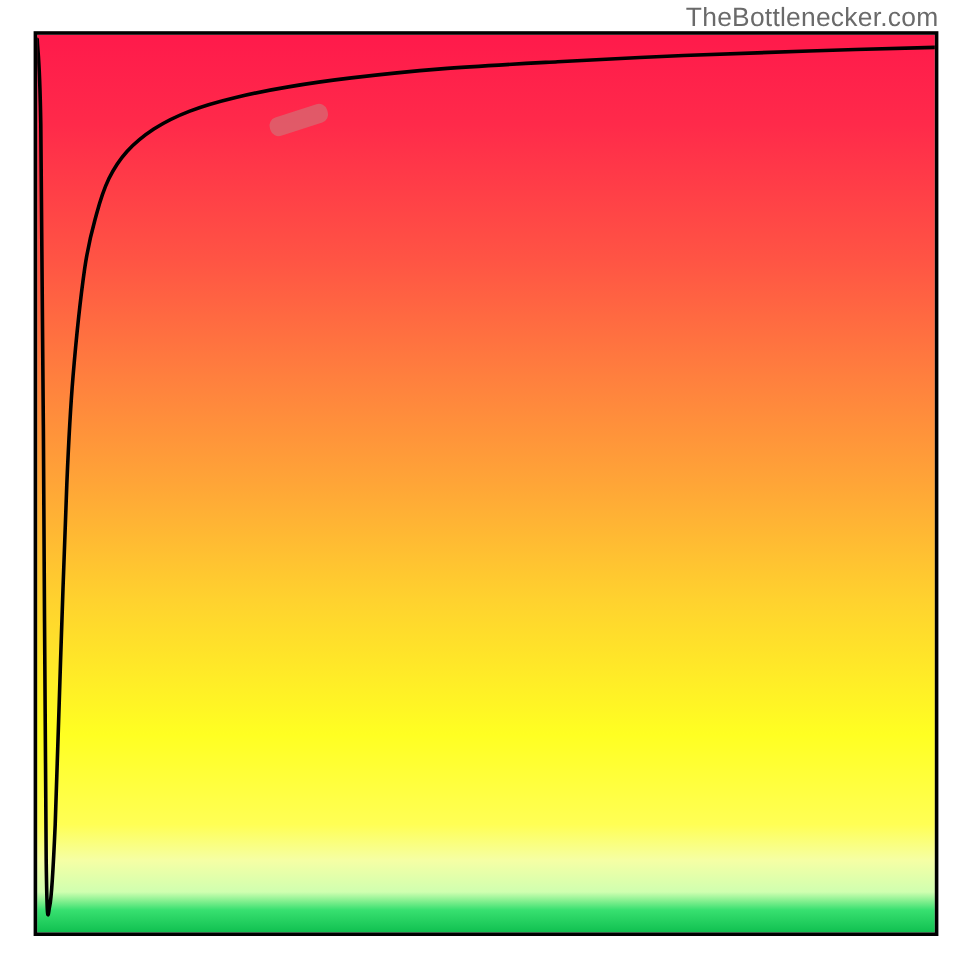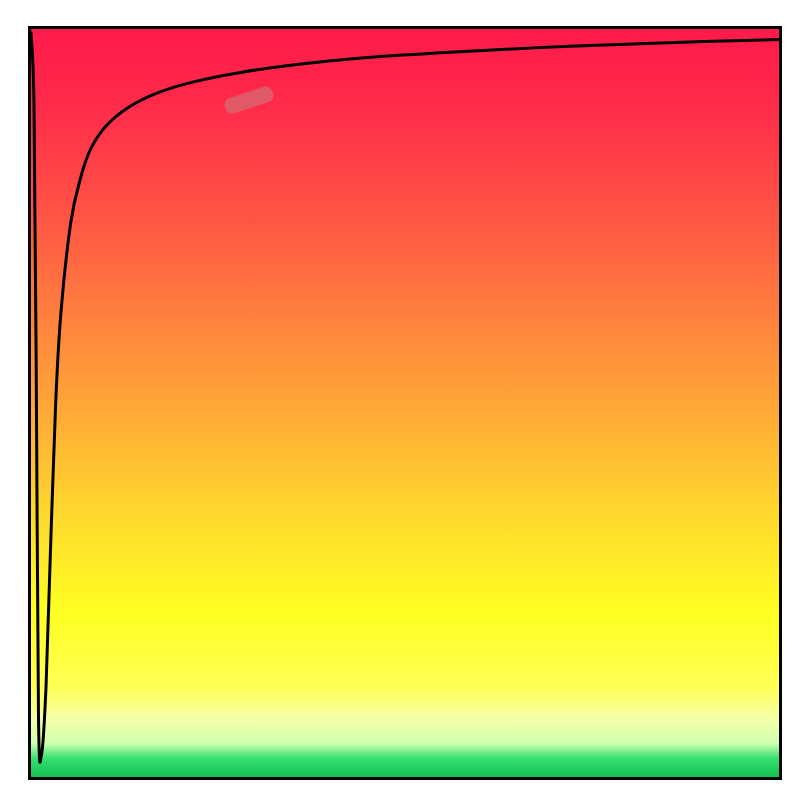--- a/index.html
+++ b/index.html
@@ -52,20 +52,21 @@
     color: #6a6a6a;
     text-align: right;
     letter-spacing: 0.2px;
   }
 </style>
 </head>
 <body>
 
 <div class="canvas">
 
+  <div class="watermark" style="right:18px;top:2px;font-size:22px;">TheBottlenecker.com</div>
 
   <div class="plot-frame" style="left:28px;top:26px;width:754px;height:754px;border-color:#000000;">
 
     <svg class="curve" width="748" height="748" viewBox="0 0 748 748">
       <path fill="none" stroke-linejoin="round" stroke-linecap="round" stroke="#000000" stroke-width="3" d="M 0.0 3.7 C 0.5 15.6, 2.1 19.3, 3.0 74.8 C 3.9 130.3, 4.5 234.4, 5.2 336.6 C 6.0 438.8, 6.6 623.3, 7.5 688.2 C 8.4 753.0, 9.2 730.5, 10.5 725.6 C 11.7 720.6, 13.5 691.9, 15.0 658.2 C 16.5 624.6, 17.8 571.0, 19.4 523.6 C 21.1 476.2, 22.9 413.9, 24.7 374.0 C 26.4 334.1, 27.4 314.2, 29.9 284.2 C 32.4 254.3, 36.4 216.9, 39.6 194.5 C 42.9 172.0, 46.0 162.1, 49.4 149.6 C 52.7 137.1, 55.6 128.4, 59.8 119.7 C 64.1 111.0, 68.6 104.1, 74.8 97.2 C 81.0 90.4, 88.5 84.2, 97.2 78.5 C 106.0 72.9, 115.9 67.9, 127.2 63.6 C 138.4 59.2, 150.8 55.7, 164.6 52.4 C 178.3 49.0, 193.2 46.1, 209.4 43.4 C 225.6 40.6, 240.6 38.4, 261.8 35.9 C 283.0 33.4, 307.9 30.7, 336.6 28.4 C 365.3 26.2, 400.2 24.3, 433.8 22.4 C 467.5 20.6, 503.7 18.7, 538.6 17.2 C 573.5 15.7, 608.4 14.6, 643.3 13.5 C 678.2 12.3, 730.5 11.0, 748.0 10.5"></path>
     </svg>
 
     <div class="marker" style="left:193px;top:63px;width:50px;height:16px;background:#c98181;transform:rotate(-18deg);"></div>
 
   </div>

